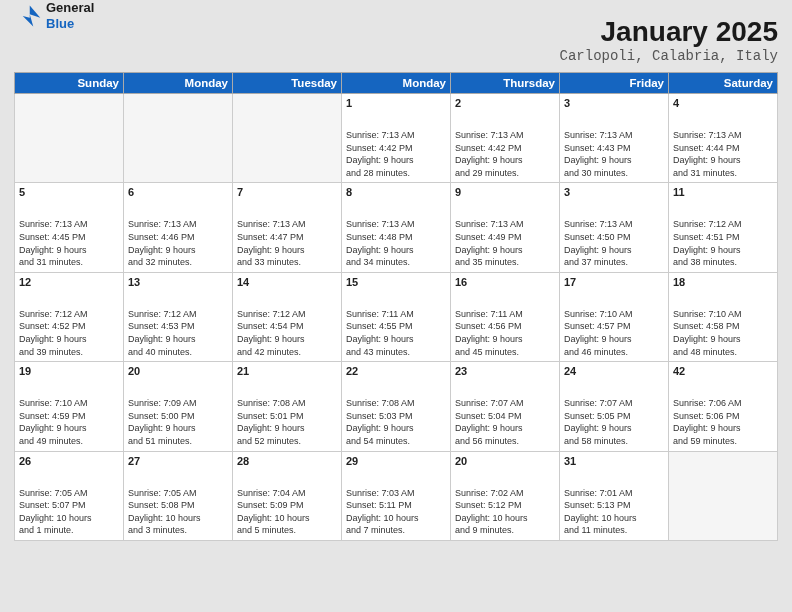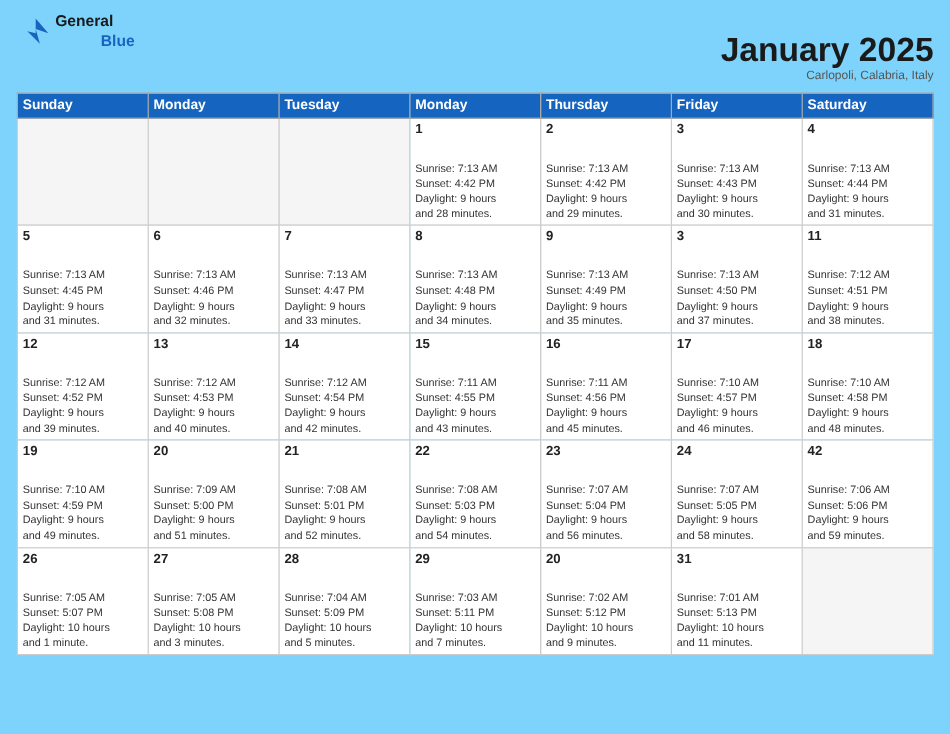--- a/index.html
+++ b/index.html
@@ -6,70 +6,71 @@
     body {
       font-family: Arial, sans-serif;
       background: #fff;
       width: 792px;
       height: 612px;
       overflow: hidden;
     }
     .page {
       width: 792px;
       height: 612px;
-      padding: 10px 14px;
-      background: #7dd3fc;
+      padding: 0 14px;
+      background: #e5e5e5;
     }
     .header {
       display: flex;
       justify-content: space-between;
       align-items: flex-start;
       margin-bottom: 8px;
     }
     .logo {
       display: flex;
       align-items: center;
       gap: 4px;
     }
     .logo-text {
       font-size: 13px;
       font-weight: bold;
       line-height: 1.2;
       color: #1a1a1a;
     }
-    .logo-blue { color: #1565c0; margin-left: 38px; }
+    .logo-blue { color: #1565c0; }
     .logo-icon {
       width: 28px;
       height: 28px;
     }
     .title-block {
       text-align: right;
       margin-top: 16px;
     }
     .month-title {
       font-size: 28px;
       font-weight: bold;
       color: #1a1a1a;
     }
     .location {
-      font-size: 10px;
+      font-size: 14px;
       color: #555;
+      font-family: Liberation Mono, monospace;
     }
     .calendar-table {
       width: 100%;
       border-collapse: collapse;
       table-layout: fixed;
     }
     .calendar-table th {
       background: #1565c0;
       color: #fff;
       font-size: 11.5px;
       font-weight: bold;
       padding: 4px 4px;
-      text-align: left;
+      text-align: right;
       border: 1px solid #aaa;
     }
     .calendar-table td {
       border: 1px solid #ccc;
       vertical-align: top;
       padding: 3px 4px;
       font-size: 9.5px;
       color: #222;
       background: #fff;
       height: 78px;

